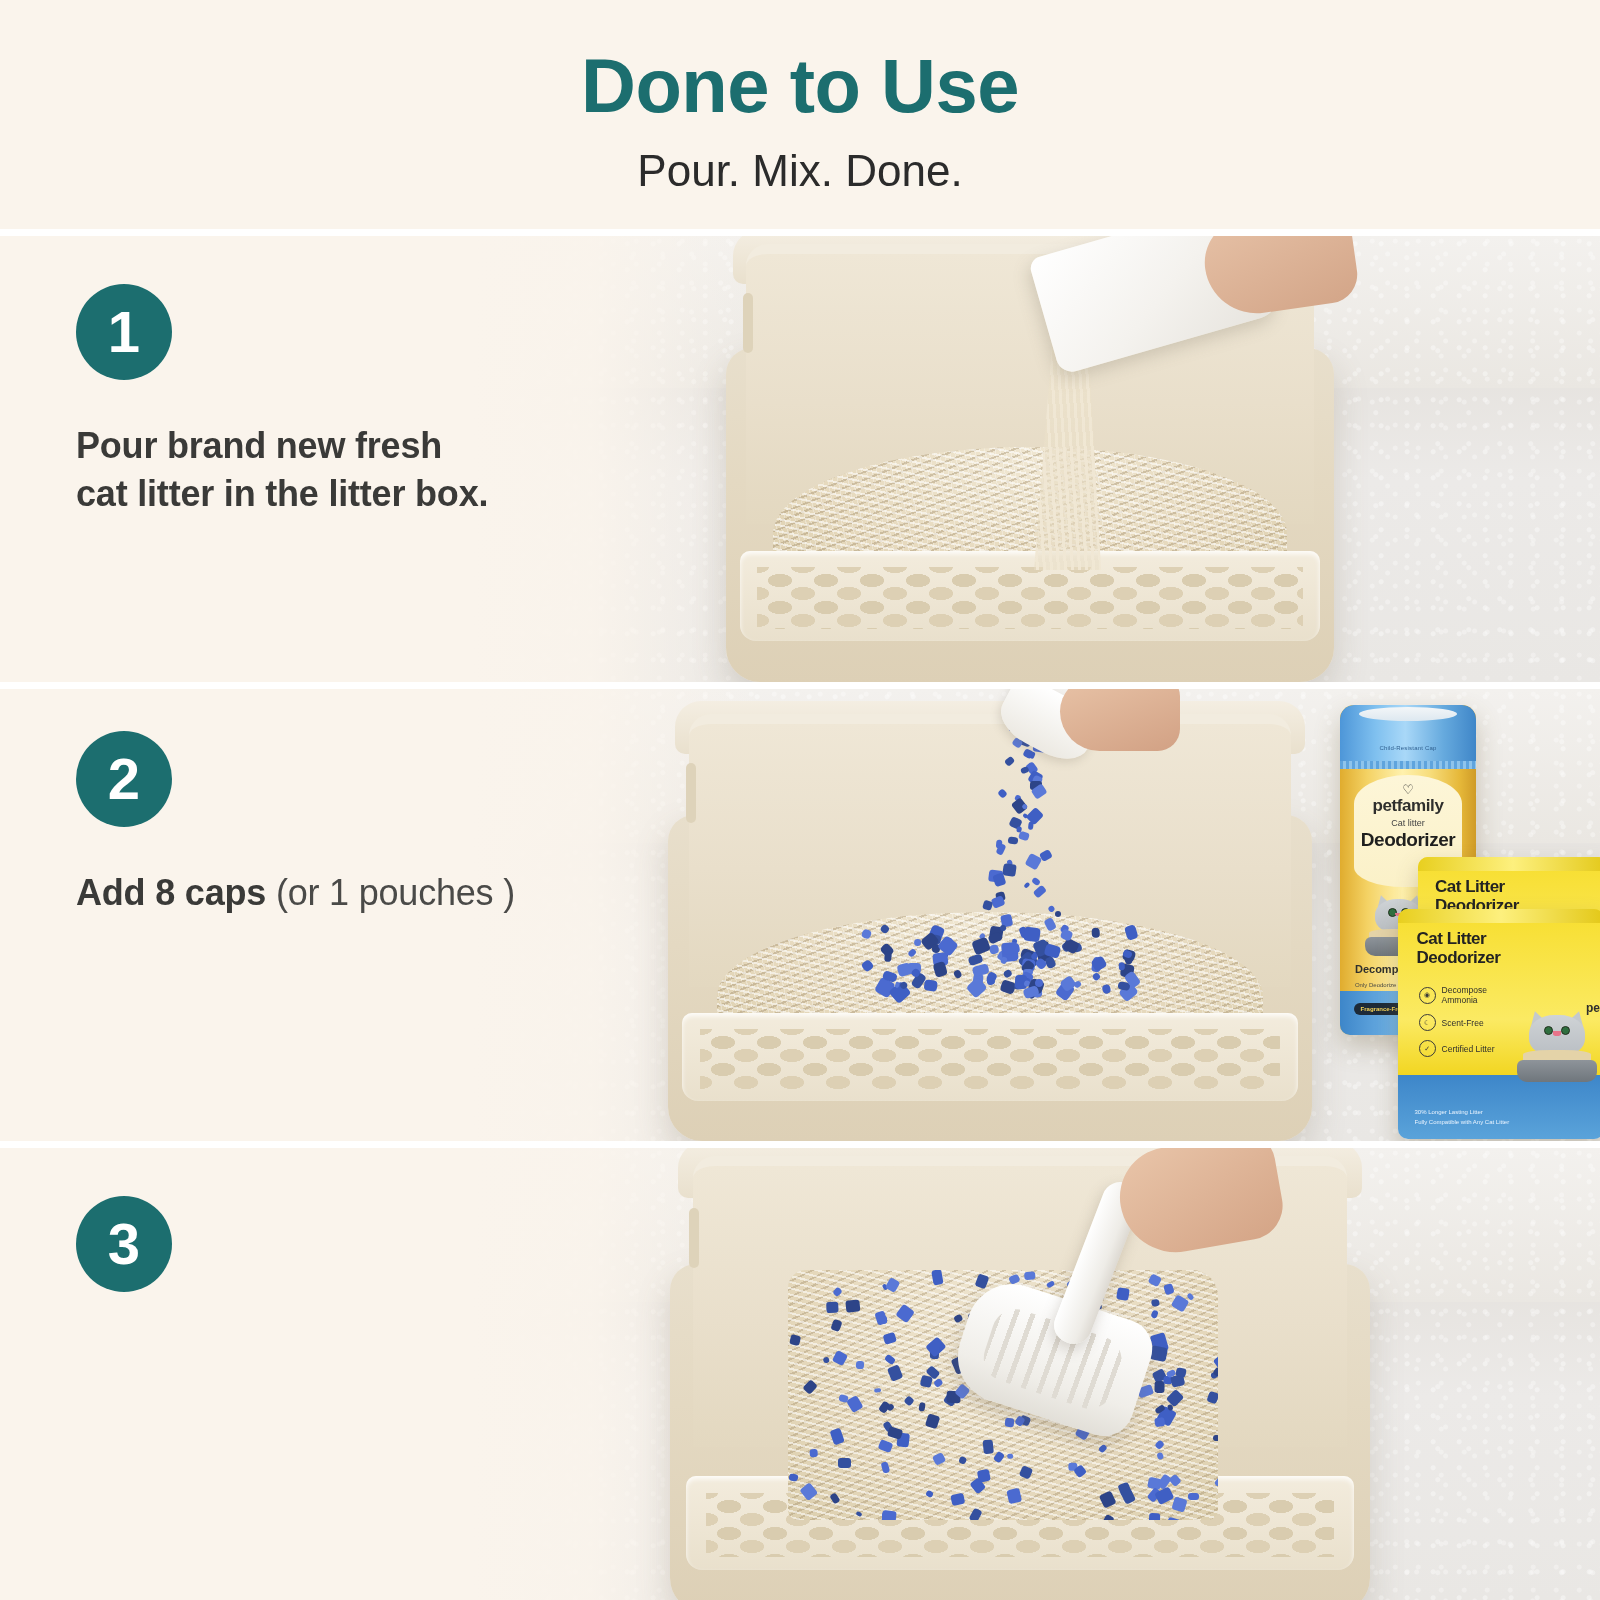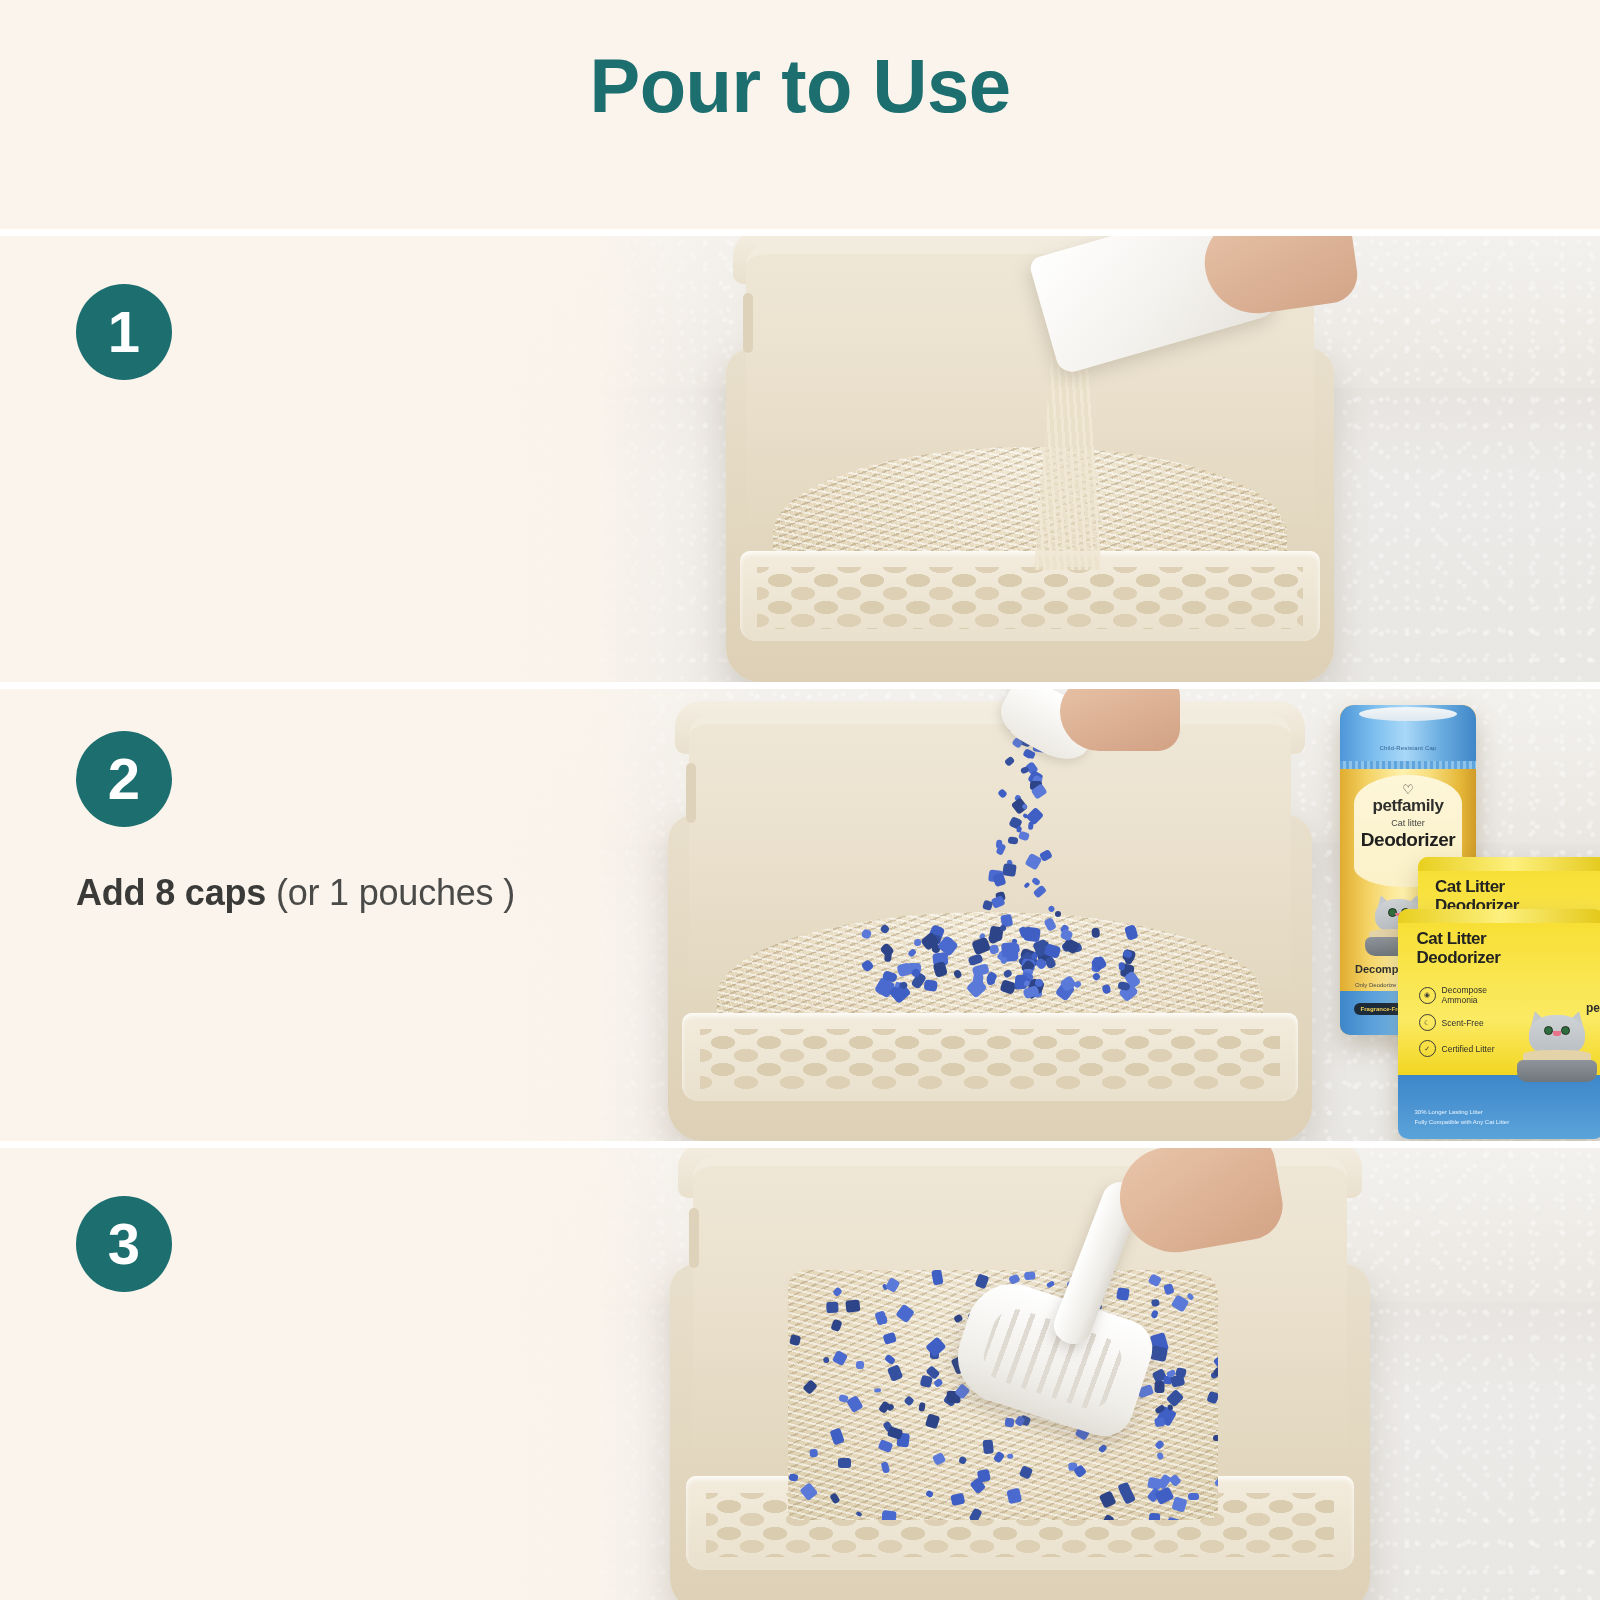--- a/index.html
+++ b/index.html
@@ -367,21 +367,22 @@
     border-radius:50px 30px 34px 56px;
     transform:rotate(-10deg);
   }
 </style>
 </head>
 <body>
 
 <div class="page">
 
   <div class="header">
-    <div class="title">Pour to Use</div>
+    <div class="title">Done to Use</div>
+    <div class="subtitle">Pour. Mix. Done.</div>
   </div>
 
   <div class="divider" id="div1"></div>
 
   <div class="panel" id="panel1">
     <div class="photo">
       <div class="wall"></div>
     </div>
 
     <div class="box-wrap" id="box1">
@@ -394,20 +395,22 @@
         <div class="ledge"></div>
       </div>
     </div>
     <div class="pour-stream"></div>
     <div class="bag"></div>
     <div class="hand1"></div>
 
     <div class="text-fade"></div>
     <div class="step" id="step1">
       <div class="badge">1</div>
+      <div class="step-text">Pour brand new fresh
+cat litter in the litter box.</div>
     </div>
   </div>
 
   <div class="divider" id="div2"></div>
 
   <div class="panel" id="panel2">
     <div class="photo">
       <div class="wall"></div>
     </div>
 

